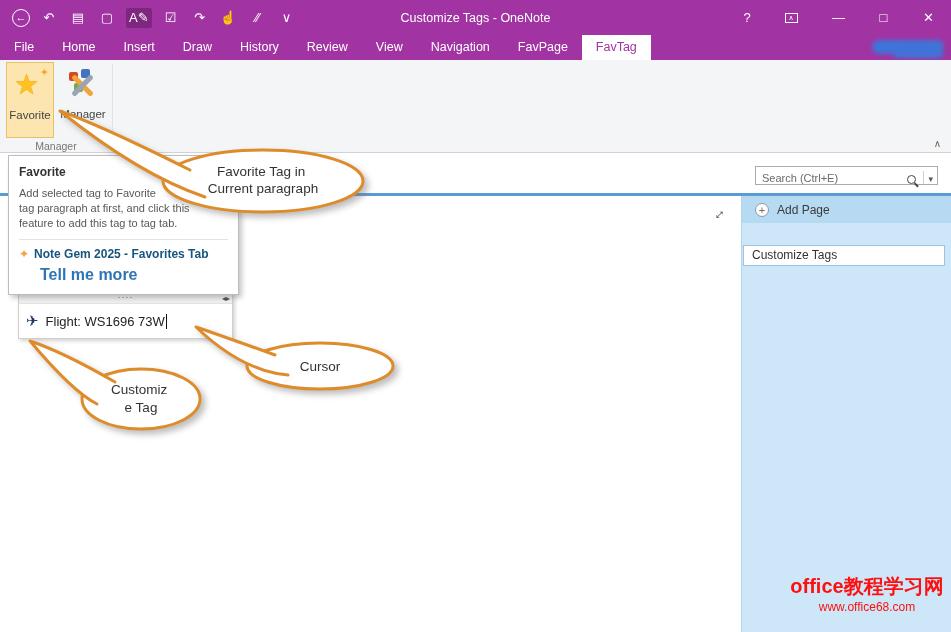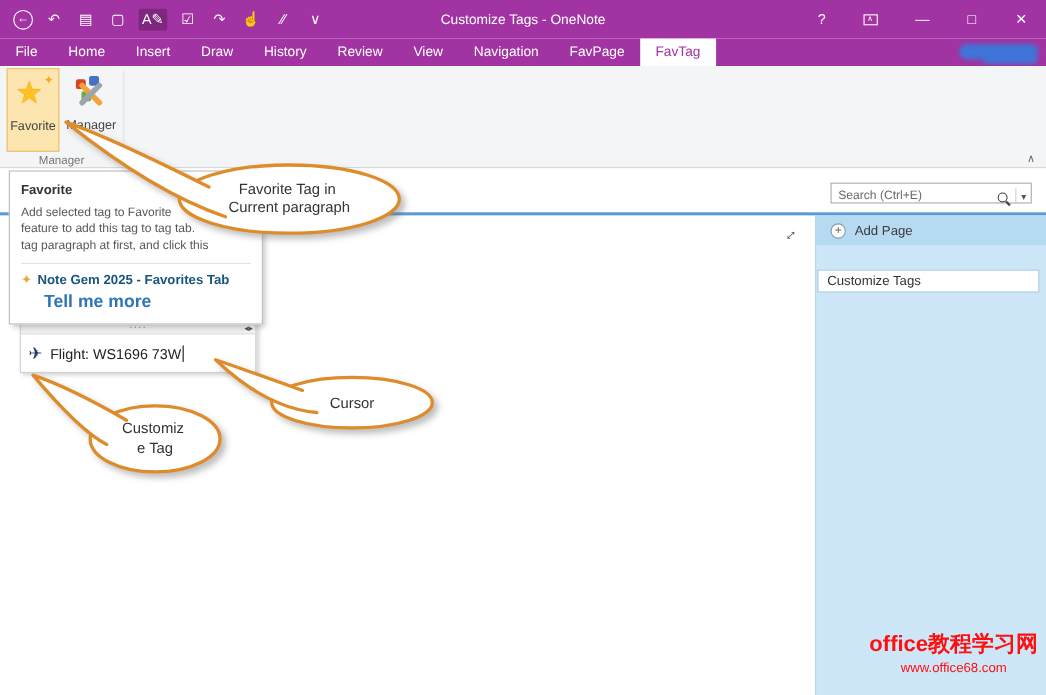--- a/index.html
+++ b/index.html
@@ -187,22 +187,22 @@
     <span class="plane">✈</span>
     <span class="note-text">Flight: WS1696 73W</span>
     <span class="caret"></span>
   </div>
 </div>
 
 <div class="tooltip">
   <div class="tt-title">Favorite</div>
   <div class="tt-body">
     <div>Add selected tag to Favorite</div>
+    <div>tag paragraph at first, and click this</div>
     <div>feature to add this tag to tag tab.</div>
-    <div>tag paragraph at first, and click this</div>
   </div>
   <div class="tt-divider"></div>
   <div class="tt-product">
     <span class="gem">✦</span>
     <span>Note Gem 2025 - Favorites Tab</span>
   </div>
   <div class="tt-link">Tell me more</div>
 </div>
 
 <div class="rightpanel">

